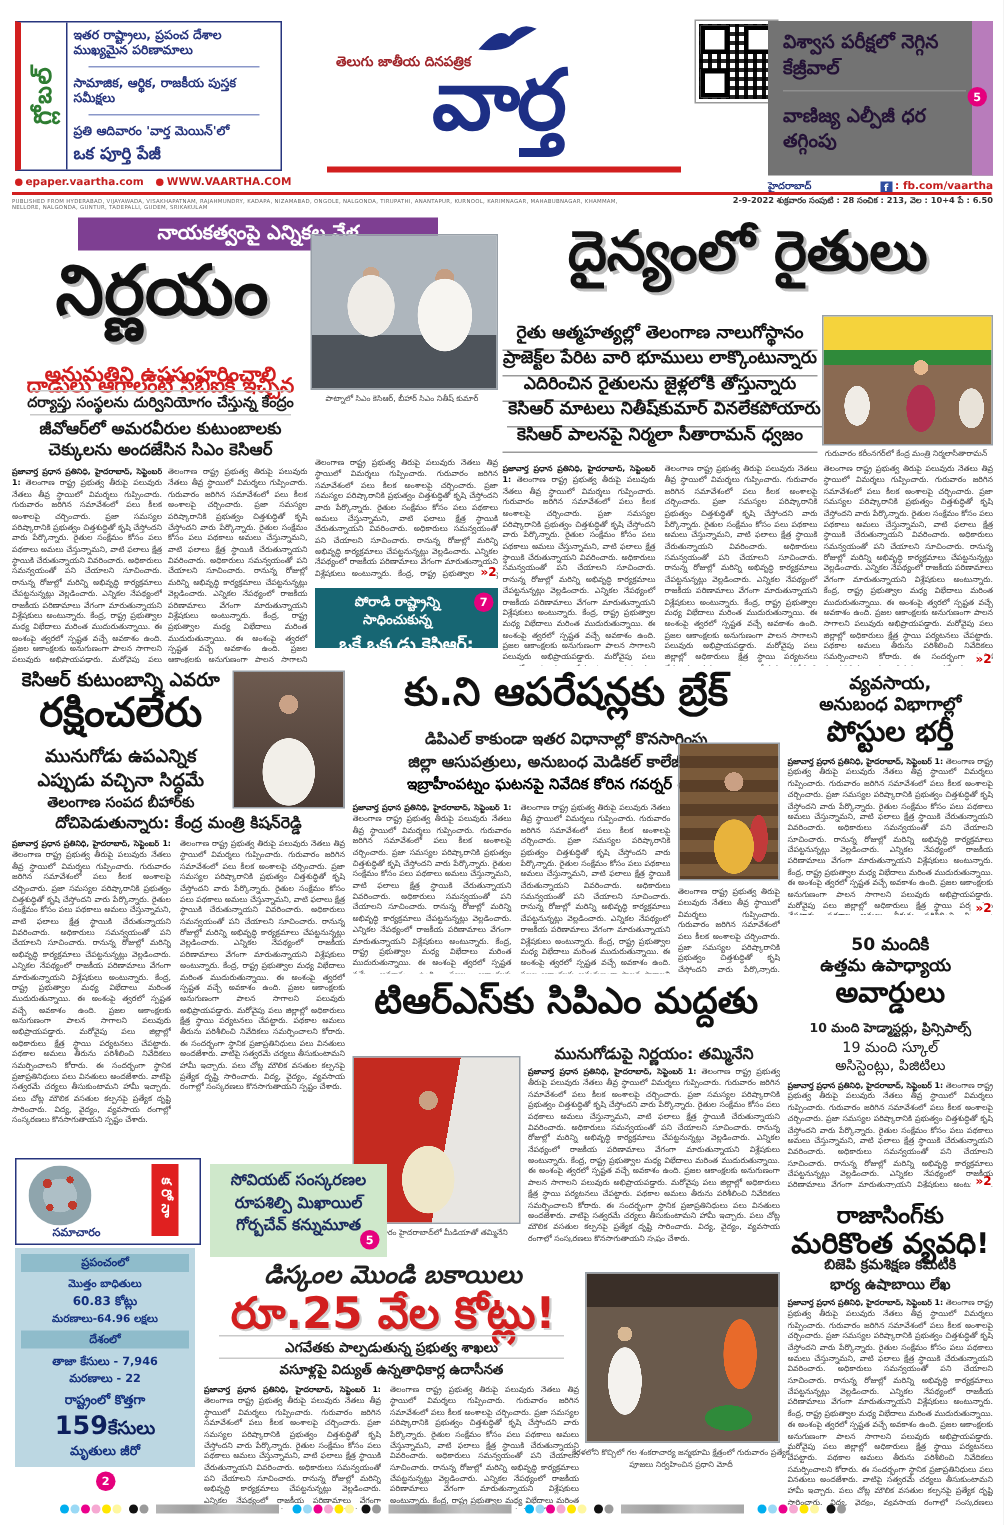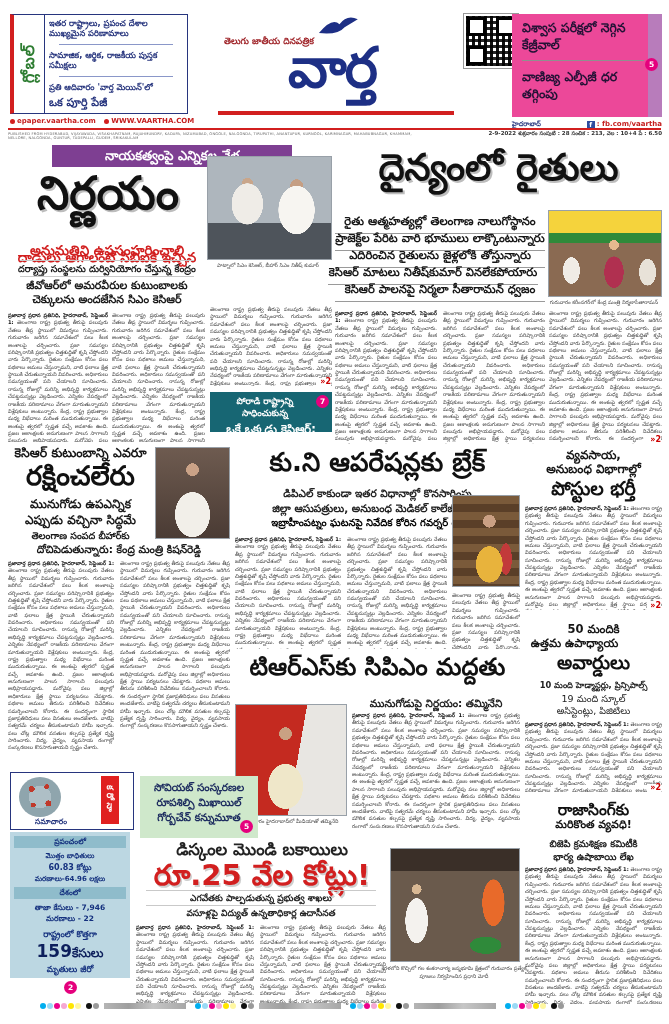--- a/index.html
+++ b/index.html
@@ -20,21 +20,21 @@
   .promo-right{flex:1;padding:3px 4px;display:flex;flex-direction:column;justify-content:space-between;}
   .promo-line{font-size:8.3px;font-weight:bold;color:#27357e;line-height:1.25;}
   .promo-div{height:1px;background:#8a97c9;margin:1px 10px;}
   .logo-text{font-size:56px;font-weight:bold;color:#1d2f85;line-height:1.0;text-align:center;letter-spacing:-2px;}
   .tagline{font-size:9px;font-weight:bold;color:#a0252a;}
   .qr{background:
       repeating-linear-gradient(0deg,rgba(0,0,0,.85) 0 3px,transparent 3px 6px),
       repeating-linear-gradient(90deg,#111 0 3px,#fff 3px 6px);
       border:2px solid #fff;outline:1px solid #999;}
   .qc{position:absolute;width:13px;height:13px;border:3px solid #000;background:#fff;}
-  .topbox{background:#ec4899;}
+  .topbox{background:#737373;}
   .topbox-strip{position:absolute;right:0;top:0;width:14px;height:100%;background:#b87cbb;}
   .topbox-item{font-size:12.5px;font-weight:bold;color:#241236;line-height:1.35;padding:6px 18px 4px 10px;}
   .topbox-div{height:1px;background:#8f8f8f;margin:2px 18px 2px 10px;}
   .badge{width:13px;height:13px;border-radius:50%;background:#e5007d;color:#fff;font-size:7.5px;font-weight:bold;display:flex;align-items:center;justify-content:center;}
   .redrule{background:#d21f1f;}
   .publine{font-size:3.6px;color:#666;letter-spacing:.2px;}
   .fbicon{display:inline-block;width:8px;height:8px;background:#2e4da0;color:#fff;font-size:6.5px;font-weight:bold;text-align:center;line-height:8px;vertical-align:middle;margin-right:2px;}
   .dot-ic{display:inline-block;width:5px;height:5px;border-radius:50%;background:#d21f1f;vertical-align:middle;margin-right:2px;}
   
   .bannerA{background:#7e3f92;color:#fff;font-weight:bold;font-size:13px;line-height:22px;text-align:center;}
@@ -171,21 +171,21 @@
   <div class="abs tealbox" style="left:210px;top:392px;width:122px;height:40px;">
     <div class="c b" style="font-size:8.8px;padding-right:12px;">పోరాడి రాష్ట్రాన్ని సాధించుకున్న</div>
     <div class="c b" style="font-size:11.5px;margin-top:2px;">ఒకే ఒక్కడు కెసిఆర్: నితీష్</div>
     <div class="abs badge" style="right:3px;top:3px;">7</div>
   </div>
 
   <div class="abs headB c" style="left:335px;top:146px;width:327px;">దైన్యంలో రైతులు</div>
   <div class="abs subB c" style="left:335px;top:214px;width:210px;">రైతు ఆత్మహత్యల్లో తెలంగాణ నాలుగోస్థానం</div>
   <div class="abs subB c" style="left:335px;top:231px;width:210px;">ప్రాజెక్ట్‌ల పేరిట వారి భూములు లాక్కొంటున్నారు</div>
   <div class="abs subB c" style="left:335px;top:248px;width:210px;">ఎదిరించిన రైతులను జైళ్లలోకి తోస్తున్నారు</div>
-  <div class="abs subB c" style="left:328px;top:265px;width:210px;">కెసిఆర్ మాటలు నితీష్‌కుమార్ వినలేకపోయారు</div>
+  <div class="abs subB c" style="left:338px;top:265px;width:210px;">కెసిఆర్ మాటలు నితీష్‌కుమార్ వినలేకపోయారు</div>
   <div class="abs subB c" style="left:335px;top:282px;width:210px;">కెసిఆర్ పాలనపై నిర్మలా సీతారామన్ ధ్వజం</div>
   <div class="abs ph" id="ph-nirmala" style="left:548px;top:210px;width:114px;height:87px;"></div>
   <div class="abs caption c" style="left:542px;top:299px;width:124px;">గురువారం కరీంనగర్‌లో కేంద్ర మంత్రి నిర్మలాసీతారామన్</div>
   <div class="abs body-text" style="left:335px;top:310px;width:102px;height:134px;">
     <span class="dateline">ప్రజావార్త ప్రధాన ప్రతినిధి, హైదరాబాద్, సెప్టెంబర్ 1:</span> <span>తెలంగాణ రాష్ట్ర ప్రభుత్వ తీరుపై పలువురు నేతలు తీవ్ర స్థాయిలో విమర్శలు గుప్పించారు. గురువారం జరిగిన సమావేశంలో పలు కీలక అంశాలపై చర్చించారు. ప్రజా సమస్యల పరిష్కారానికి ప్రభుత్వం చిత్తశుద్ధితో కృషి చేస్తోందని వారు పేర్కొన్నారు. రైతుల సంక్షేమం కోసం పలు పథకాలు అమలు చేస్తున్నామని, వాటి ఫలాలు క్షేత్ర స్థాయికి చేరుతున్నాయని వివరించారు. అధికారులు సమన్వయంతో పని చేయాలని సూచించారు. రానున్న రోజుల్లో మరిన్ని అభివృద్ధి కార్యక్రమాలు చేపట్టనున్నట్లు వెల్లడించారు. ఎన్నికల నేపథ్యంలో రాజకీయ పరిణామాలు వేగంగా మారుతున్నాయని విశ్లేషకులు అంటున్నారు. కేంద్ర, రాష్ట్ర ప్రభుత్వాల మధ్య విభేదాలు మరింత ముదురుతున్నాయి. ఈ అంశంపై త్వరలో స్పష్టత వచ్చే అవకాశం ఉంది. ప్రజల ఆకాంక్షలకు అనుగుణంగా పాలన సాగాలని పలువురు అభిప్రాయపడ్డారు. మరోవైపు పలు జిల్లాల్లో అధికారులు క్షేత్ర స్థాయి పర్యటనలు చేపట్టారు. పథకాల అమలు తీరును పరిశీలించి నివేదికలు సమర్పించాలని కోరారు. ఈ సందర్భంగా స్థానిక ప్రజాప్రతినిధులు పలు వినతులు అందజేశారు. వాటిపై సత్వరమే చర్యలు తీసుకుంటామని హామీ ఇచ్చారు. పలు చోట్ల మౌలిక వసతుల కల్పనపై ప్రత్యేక దృష్టి సారించారు. విద్య, వైద్యం, వ్యవసాయ రంగాల్లో సంస్కరణలు కొనసాగుతాయని స్పష్టం చేశారు.</span>
   </div>
   <div class="abs body-text" style="left:443px;top:310px;width:102px;height:134px;"><span>తెలంగాణ రాష్ట్ర ప్రభుత్వ తీరుపై పలువురు నేతలు తీవ్ర స్థాయిలో విమర్శలు గుప్పించారు. గురువారం జరిగిన సమావేశంలో పలు కీలక అంశాలపై చర్చించారు. ప్రజా సమస్యల పరిష్కారానికి ప్రభుత్వం చిత్తశుద్ధితో కృషి చేస్తోందని వారు పేర్కొన్నారు. రైతుల సంక్షేమం కోసం పలు పథకాలు అమలు చేస్తున్నామని, వాటి ఫలాలు క్షేత్ర స్థాయికి చేరుతున్నాయని వివరించారు. అధికారులు సమన్వయంతో పని చేయాలని సూచించారు. రానున్న రోజుల్లో మరిన్ని అభివృద్ధి కార్యక్రమాలు చేపట్టనున్నట్లు వెల్లడించారు. ఎన్నికల నేపథ్యంలో రాజకీయ పరిణామాలు వేగంగా మారుతున్నాయని విశ్లేషకులు అంటున్నారు. కేంద్ర, రాష్ట్ర ప్రభుత్వాల మధ్య విభేదాలు మరింత ముదురుతున్నాయి. ఈ అంశంపై త్వరలో స్పష్టత వచ్చే అవకాశం ఉంది. ప్రజల ఆకాంక్షలకు అనుగుణంగా పాలన సాగాలని పలువురు అభిప్రాయపడ్డారు. మరోవైపు పలు జిల్లాల్లో అధికారులు క్షేత్ర స్థాయి పర్యటనలు చేపట్టారు. పథకాల అమలు తీరును పరిశీలించి నివేదికలు సమర్పించాలని కోరారు. ఈ సందర్భంగా స్థానిక ప్రజాప్రతినిధులు పలు వినతులు అందజేశారు. వాటిపై సత్వరమే చర్యలు తీసుకుంటామని హామీ ఇచ్చారు. పలు చోట్ల మౌలిక వసతుల కల్పనపై ప్రత్యేక దృష్టి సారించారు. విద్య, వైద్యం, వ్యవసాయ రంగాల్లో సంస్కరణలు కొనసాగుతాయని స్పష్టం చేశారు.</span></div>
   <div class="abs body-text" style="left:549px;top:310px;width:113px;height:134px;">
     <span>తెలంగాణ రాష్ట్ర ప్రభుత్వ తీరుపై పలువురు నేతలు తీవ్ర స్థాయిలో విమర్శలు గుప్పించారు. గురువారం జరిగిన సమావేశంలో పలు కీలక అంశాలపై చర్చించారు. ప్రజా సమస్యల పరిష్కారానికి ప్రభుత్వం చిత్తశుద్ధితో కృషి చేస్తోందని వారు పేర్కొన్నారు. రైతుల సంక్షేమం కోసం పలు పథకాలు అమలు చేస్తున్నామని, వాటి ఫలాలు క్షేత్ర స్థాయికి చేరుతున్నాయని వివరించారు. అధికారులు సమన్వయంతో పని చేయాలని సూచించారు. రానున్న రోజుల్లో మరిన్ని అభివృద్ధి కార్యక్రమాలు చేపట్టనున్నట్లు వెల్లడించారు. ఎన్నికల నేపథ్యంలో రాజకీయ పరిణామాలు వేగంగా మారుతున్నాయని విశ్లేషకులు అంటున్నారు. కేంద్ర, రాష్ట్ర ప్రభుత్వాల మధ్య విభేదాలు మరింత ముదురుతున్నాయి. ఈ అంశంపై త్వరలో స్పష్టత వచ్చే అవకాశం ఉంది. ప్రజల ఆకాంక్షలకు అనుగుణంగా పాలన సాగాలని పలువురు అభిప్రాయపడ్డారు. మరోవైపు పలు జిల్లాల్లో అధికారులు క్షేత్ర స్థాయి పర్యటనలు చేపట్టారు. పథకాల అమలు తీరును పరిశీలించి నివేదికలు సమర్పించాలని కోరారు. ఈ సందర్భంగా స్థానిక ప్రజాప్రతినిధులు పలు వినతులు అందజేశారు. వాటిపై సత్వరమే చర్యలు తీసుకుంటామని హామీ ఇచ్చారు. పలు చోట్ల మౌలిక వసతుల కల్పనపై ప్రత్యేక దృష్టి సారించారు. విద్య, వైద్యం, వ్యవసాయ రంగాల్లో సంస్కరణలు కొనసాగుతాయని స్పష్టం చేశారు.</span>
     <span class="jump">»2</span>
@@ -224,32 +224,32 @@
 
   <div class="abs b c" style="left:525px;top:448px;width:137px;font-size:12px;color:#161616;">వ్యవసాయ,</div>
   <div class="abs b c" style="left:525px;top:462px;width:137px;font-size:12px;color:#161616;">అనుబంధ విభాగాల్లో</div>
   <div class="abs b c" style="left:525px;top:477px;width:137px;font-size:19px;color:#111;">పోస్టుల భర్తీ</div>
   <div class="abs body-text" style="left:525px;top:505px;width:137px;height:105px;">
     <span class="dateline">ప్రజావార్త ప్రధాన ప్రతినిధి, హైదరాబాద్, సెప్టెంబర్ 1:</span> <span>తెలంగాణ రాష్ట్ర ప్రభుత్వ తీరుపై పలువురు నేతలు తీవ్ర స్థాయిలో విమర్శలు గుప్పించారు. గురువారం జరిగిన సమావేశంలో పలు కీలక అంశాలపై చర్చించారు. ప్రజా సమస్యల పరిష్కారానికి ప్రభుత్వం చిత్తశుద్ధితో కృషి చేస్తోందని వారు పేర్కొన్నారు. రైతుల సంక్షేమం కోసం పలు పథకాలు అమలు చేస్తున్నామని, వాటి ఫలాలు క్షేత్ర స్థాయికి చేరుతున్నాయని వివరించారు. అధికారులు సమన్వయంతో పని చేయాలని సూచించారు. రానున్న రోజుల్లో మరిన్ని అభివృద్ధి కార్యక్రమాలు చేపట్టనున్నట్లు వెల్లడించారు. ఎన్నికల నేపథ్యంలో రాజకీయ పరిణామాలు వేగంగా మారుతున్నాయని విశ్లేషకులు అంటున్నారు. కేంద్ర, రాష్ట్ర ప్రభుత్వాల మధ్య విభేదాలు మరింత ముదురుతున్నాయి. ఈ అంశంపై త్వరలో స్పష్టత వచ్చే అవకాశం ఉంది. ప్రజల ఆకాంక్షలకు అనుగుణంగా పాలన సాగాలని పలువురు అభిప్రాయపడ్డారు. మరోవైపు పలు జిల్లాల్లో అధికారులు క్షేత్ర స్థాయి పర్యటనలు చేపట్టారు. పథకాల అమలు తీరును పరిశీలించి నివేదికలు సమర్పించాలని కోరారు. ఈ సందర్భంగా స్థానిక ప్రజాప్రతినిధులు పలు వినతులు అందజేశారు. వాటిపై సత్వరమే చర్యలు తీసుకుంటామని హామీ ఇచ్చారు. పలు చోట్ల మౌలిక వసతుల కల్పనపై ప్రత్యేక దృష్టి సారించారు. విద్య, వైద్యం, వ్యవసాయ రంగాల్లో సంస్కరణలు కొనసాగుతాయని స్పష్టం చేశారు.</span>
     <span class="jump">»2</span>
   </div>
 
   <div class="abs b c" style="left:525px;top:622px;width:137px;font-size:11.5px;color:#161616;">50 మందికి</div>
-  <div class="abs b c" style="left:506px;top:636px;width:137px;font-size:11.5px;color:#161616;">ఉత్తమ ఉపాధ్యాయ</div>
+  <div class="abs b c" style="left:522px;top:636px;width:137px;font-size:11.5px;color:#161616;">ఉత్తమ ఉపాధ్యాయ</div>
   <div class="abs b c" style="left:525px;top:651px;width:137px;font-size:19px;color:#111;">అవార్డులు</div>
   <div class="abs b c" style="left:525px;top:680px;width:137px;font-size:8.3px;color:#222;">10 మంది హెడ్మాస్టర్లు, ప్రిన్సిపాల్స్</div>
   <div class="abs c" style="left:525px;top:693px;width:137px;font-size:9.5px;color:#222;">19 మంది స్కూల్</div>
   <div class="abs c" style="left:525px;top:705px;width:137px;font-size:9.5px;color:#222;">అసిస్టెంట్లు, పిజిటిలు</div>
   <div class="abs body-text" style="left:525px;top:721px;width:137px;height:71px;">
     <span class="dateline">ప్రజావార్త ప్రధాన ప్రతినిధి, హైదరాబాద్, సెప్టెంబర్ 1:</span> <span>తెలంగాణ రాష్ట్ర ప్రభుత్వ తీరుపై పలువురు నేతలు తీవ్ర స్థాయిలో విమర్శలు గుప్పించారు. గురువారం జరిగిన సమావేశంలో పలు కీలక అంశాలపై చర్చించారు. ప్రజా సమస్యల పరిష్కారానికి ప్రభుత్వం చిత్తశుద్ధితో కృషి చేస్తోందని వారు పేర్కొన్నారు. రైతుల సంక్షేమం కోసం పలు పథకాలు అమలు చేస్తున్నామని, వాటి ఫలాలు క్షేత్ర స్థాయికి చేరుతున్నాయని వివరించారు. అధికారులు సమన్వయంతో పని చేయాలని సూచించారు. రానున్న రోజుల్లో మరిన్ని అభివృద్ధి కార్యక్రమాలు చేపట్టనున్నట్లు వెల్లడించారు. ఎన్నికల నేపథ్యంలో రాజకీయ పరిణామాలు వేగంగా మారుతున్నాయని విశ్లేషకులు అంటున్నారు. కేంద్ర, రాష్ట్ర ప్రభుత్వాల మధ్య విభేదాలు మరింత ముదురుతున్నాయి. ఈ అంశంపై త్వరలో స్పష్టత వచ్చే అవకాశం ఉంది. ప్రజల ఆకాంక్షలకు అనుగుణంగా పాలన సాగాలని పలువురు అభిప్రాయపడ్డారు. మరోవైపు పలు జిల్లాల్లో అధికారులు క్షేత్ర స్థాయి పర్యటనలు చేపట్టారు. పథకాల అమలు తీరును పరిశీలించి నివేదికలు సమర్పించాలని కోరారు. ఈ సందర్భంగా స్థానిక ప్రజాప్రతినిధులు పలు వినతులు అందజేశారు. వాటిపై సత్వరమే చర్యలు తీసుకుంటామని హామీ ఇచ్చారు. పలు చోట్ల మౌలిక వసతుల కల్పనపై ప్రత్యేక దృష్టి సారించారు. విద్య, వైద్యం, వ్యవసాయ రంగాల్లో సంస్కరణలు కొనసాగుతాయని స్పష్టం చేశారు.</span>
     <span class="jump">»2</span>
   </div>
 
   <div class="abs b c" style="left:525px;top:801px;width:137px;font-size:15.5px;color:#111;">రాజాసింగ్‌కు</div>
-  <div class="abs b c" style="left:525px;top:818px;width:137px;font-size:11px;color:#111;">మరికొంత వ్యవధి!</div>
+  <div class="abs b c" style="left:525px;top:818px;width:137px;font-size:19px;color:#111;">మరికొంత వ్యవధి!</div>
   <div class="abs b c" style="left:525px;top:838px;width:137px;font-size:9.5px;color:#222;">బిజెపి క్రమశిక్షణ కమిటీకి</div>
   <div class="abs b c" style="left:525px;top:851px;width:137px;font-size:9.5px;color:#222;">భార్య ఉషాబాయి లేఖ</div>
   <div class="abs body-text" style="left:525px;top:866px;width:137px;height:138px;">
     <span class="dateline">ప్రజావార్త ప్రధాన ప్రతినిధి, హైదరాబాద్, సెప్టెంబర్ 1:</span> <span>తెలంగాణ రాష్ట్ర ప్రభుత్వ తీరుపై పలువురు నేతలు తీవ్ర స్థాయిలో విమర్శలు గుప్పించారు. గురువారం జరిగిన సమావేశంలో పలు కీలక అంశాలపై చర్చించారు. ప్రజా సమస్యల పరిష్కారానికి ప్రభుత్వం చిత్తశుద్ధితో కృషి చేస్తోందని వారు పేర్కొన్నారు. రైతుల సంక్షేమం కోసం పలు పథకాలు అమలు చేస్తున్నామని, వాటి ఫలాలు క్షేత్ర స్థాయికి చేరుతున్నాయని వివరించారు. అధికారులు సమన్వయంతో పని చేయాలని సూచించారు. రానున్న రోజుల్లో మరిన్ని అభివృద్ధి కార్యక్రమాలు చేపట్టనున్నట్లు వెల్లడించారు. ఎన్నికల నేపథ్యంలో రాజకీయ పరిణామాలు వేగంగా మారుతున్నాయని విశ్లేషకులు అంటున్నారు. కేంద్ర, రాష్ట్ర ప్రభుత్వాల మధ్య విభేదాలు మరింత ముదురుతున్నాయి. ఈ అంశంపై త్వరలో స్పష్టత వచ్చే అవకాశం ఉంది. ప్రజల ఆకాంక్షలకు అనుగుణంగా పాలన సాగాలని పలువురు అభిప్రాయపడ్డారు. మరోవైపు పలు జిల్లాల్లో అధికారులు క్షేత్ర స్థాయి పర్యటనలు చేపట్టారు. పథకాల అమలు తీరును పరిశీలించి నివేదికలు సమర్పించాలని కోరారు. ఈ సందర్భంగా స్థానిక ప్రజాప్రతినిధులు పలు వినతులు అందజేశారు. వాటిపై సత్వరమే చర్యలు తీసుకుంటామని హామీ ఇచ్చారు. పలు చోట్ల మౌలిక వసతుల కల్పనపై ప్రత్యేక దృష్టి సారించారు. విద్య, వైద్యం, వ్యవసాయ రంగాల్లో సంస్కరణలు కొనసాగుతాయని స్పష్టం చేశారు.</span>
   </div>
 
   <div class="abs" style="left:10px;top:772px;width:124px;height:58px;border:1.5px solid #27357e;background:#fff;">
     <div class="abs virus" style="left:8px;top:4px;width:42px;height:40px;"></div>
     <div class="abs b c" style="left:0;top:44px;width:80px;font-size:7.5px;color:#24357e;text-align:center;">సమాచారం</div>
     <div class="abs corona-strip" style="right:14px;top:3px;width:18px;height:48px;">కరోనా</div>
@@ -272,21 +272,21 @@
 
   <div class="abs greenbox" style="left:140px;top:776px;width:118px;height:62px;padding:4px 2px;">
     <div class="b c" style="font-size:10.5px;color:#1b2a5e;line-height:1.45;">
       <div>సోవియట్ సంస్కరణల</div>
       <div>రూపశిల్పి మిఖాయిల్</div>
       <div>గోర్బచేవ్ కన్నుమూత</div>
     </div>
     <div class="abs badge" style="right:5px;bottom:5px;">5</div>
   </div>
 
-  <div class="abs b c" style="left:136px;top:840px;width:252px;font-size:16.5px;color:#222;">డిస్కంల మొండి బకాయిలు</div>
+  <div class="abs b c" style="left:136px;top:840px;width:252px;font-size:16.5px;color:#222;font-style:italic;">డిస్కంల మొండి బకాయిలు</div>
   <div class="abs b c red" style="left:136px;top:858px;width:252px;font-size:29px;text-shadow:1.5px 1.5px 0 #cfcfcf;">రూ.25 వేల కోట్లు!</div>
   <div class="abs hairline" style="left:146px;top:890px;width:230px;"></div>
   <div class="abs b c" style="left:136px;top:893px;width:250px;font-size:9px;color:#222;">ఎగవేతకు పాల్పడుతున్న ప్రభుత్వ శాఖలు</div>
   <div class="abs hairline" style="left:146px;top:905px;width:230px;"></div>
   <div class="abs b c" style="left:136px;top:908px;width:250px;font-size:9px;color:#222;">వసూళ్లపై విద్యుత్ ఉన్నతాధికార్ల ఉదాసీనత</div>
   <div class="abs body-text" style="left:136px;top:924px;width:118px;height:82px;">
     <span class="dateline">ప్రజావార్త ప్రధాన ప్రతినిధి, హైదరాబాద్, సెప్టెంబర్ 1:</span> <span>తెలంగాణ రాష్ట్ర ప్రభుత్వ తీరుపై పలువురు నేతలు తీవ్ర స్థాయిలో విమర్శలు గుప్పించారు. గురువారం జరిగిన సమావేశంలో పలు కీలక అంశాలపై చర్చించారు. ప్రజా సమస్యల పరిష్కారానికి ప్రభుత్వం చిత్తశుద్ధితో కృషి చేస్తోందని వారు పేర్కొన్నారు. రైతుల సంక్షేమం కోసం పలు పథకాలు అమలు చేస్తున్నామని, వాటి ఫలాలు క్షేత్ర స్థాయికి చేరుతున్నాయని వివరించారు. అధికారులు సమన్వయంతో పని చేయాలని సూచించారు. రానున్న రోజుల్లో మరిన్ని అభివృద్ధి కార్యక్రమాలు చేపట్టనున్నట్లు వెల్లడించారు. ఎన్నికల నేపథ్యంలో రాజకీయ పరిణామాలు వేగంగా మారుతున్నాయని విశ్లేషకులు అంటున్నారు. కేంద్ర, రాష్ట్ర ప్రభుత్వాల మధ్య విభేదాలు మరింత ముదురుతున్నాయి. ఈ అంశంపై త్వరలో స్పష్టత వచ్చే అవకాశం ఉంది. ప్రజల ఆకాంక్షలకు అనుగుణంగా పాలన సాగాలని పలువురు అభిప్రాయపడ్డారు. మరోవైపు పలు జిల్లాల్లో అధికారులు క్షేత్ర స్థాయి పర్యటనలు చేపట్టారు. పథకాల అమలు తీరును పరిశీలించి నివేదికలు సమర్పించాలని కోరారు. ఈ సందర్భంగా స్థానిక ప్రజాప్రతినిధులు పలు వినతులు అందజేశారు. వాటిపై సత్వరమే చర్యలు తీసుకుంటామని హామీ ఇచ్చారు. పలు చోట్ల మౌలిక వసతుల కల్పనపై ప్రత్యేక దృష్టి సారించారు. విద్య, వైద్యం, వ్యవసాయ రంగాల్లో సంస్కరణలు కొనసాగుతాయని స్పష్టం చేశారు.</span>
   </div>
   <div class="abs body-text" style="left:260px;top:924px;width:126px;height:82px;"><span>తెలంగాణ రాష్ట్ర ప్రభుత్వ తీరుపై పలువురు నేతలు తీవ్ర స్థాయిలో విమర్శలు గుప్పించారు. గురువారం జరిగిన సమావేశంలో పలు కీలక అంశాలపై చర్చించారు. ప్రజా సమస్యల పరిష్కారానికి ప్రభుత్వం చిత్తశుద్ధితో కృషి చేస్తోందని వారు పేర్కొన్నారు. రైతుల సంక్షేమం కోసం పలు పథకాలు అమలు చేస్తున్నామని, వాటి ఫలాలు క్షేత్ర స్థాయికి చేరుతున్నాయని వివరించారు. అధికారులు సమన్వయంతో పని చేయాలని సూచించారు. రానున్న రోజుల్లో మరిన్ని అభివృద్ధి కార్యక్రమాలు చేపట్టనున్నట్లు వెల్లడించారు. ఎన్నికల నేపథ్యంలో రాజకీయ పరిణామాలు వేగంగా మారుతున్నాయని విశ్లేషకులు అంటున్నారు. కేంద్ర, రాష్ట్ర ప్రభుత్వాల మధ్య విభేదాలు మరింత ముదురుతున్నాయి. ఈ అంశంపై త్వరలో స్పష్టత వచ్చే అవకాశం ఉంది. ప్రజల ఆకాంక్షలకు అనుగుణంగా పాలన సాగాలని పలువురు అభిప్రాయపడ్డారు. మరోవైపు పలు జిల్లాల్లో అధికారులు క్షేత్ర స్థాయి పర్యటనలు చేపట్టారు. పథకాల అమలు తీరును పరిశీలించి నివేదికలు సమర్పించాలని కోరారు. ఈ సందర్భంగా స్థానిక ప్రజాప్రతినిధులు పలు వినతులు అందజేశారు. వాటిపై సత్వరమే చర్యలు తీసుకుంటామని హామీ ఇచ్చారు. పలు చోట్ల మౌలిక వసతుల కల్పనపై ప్రత్యేక దృష్టి సారించారు. విద్య, వైద్యం, వ్యవసాయ రంగాల్లో సంస్కరణలు కొనసాగుతాయని స్పష్టం చేశారు.</span></div>
 

